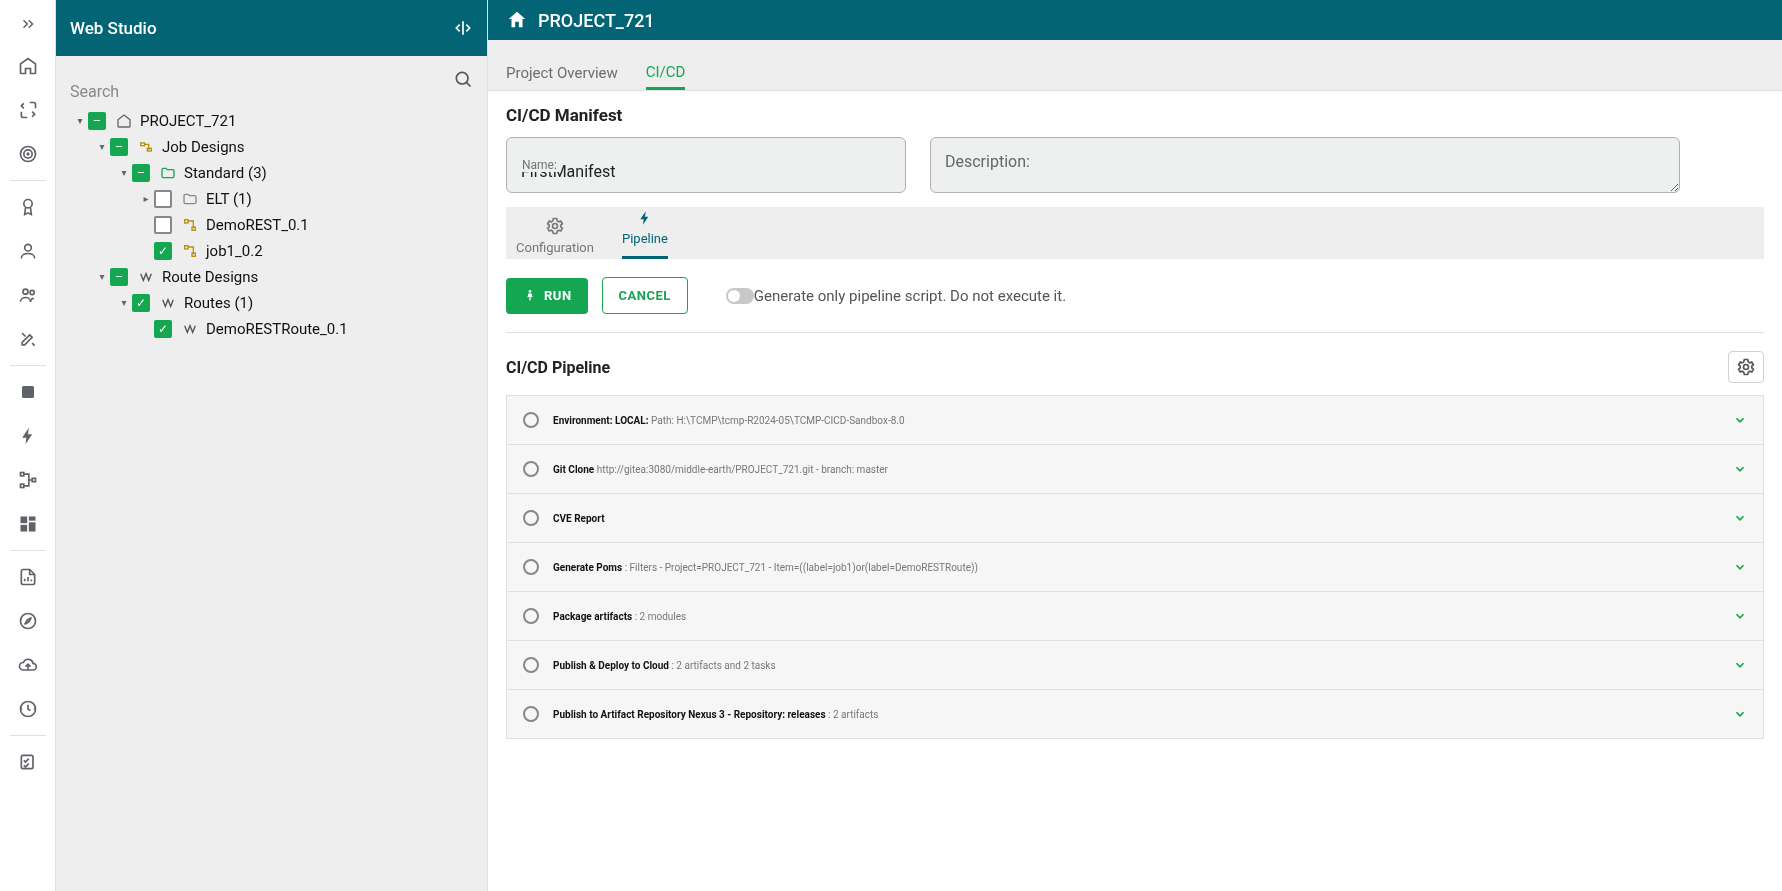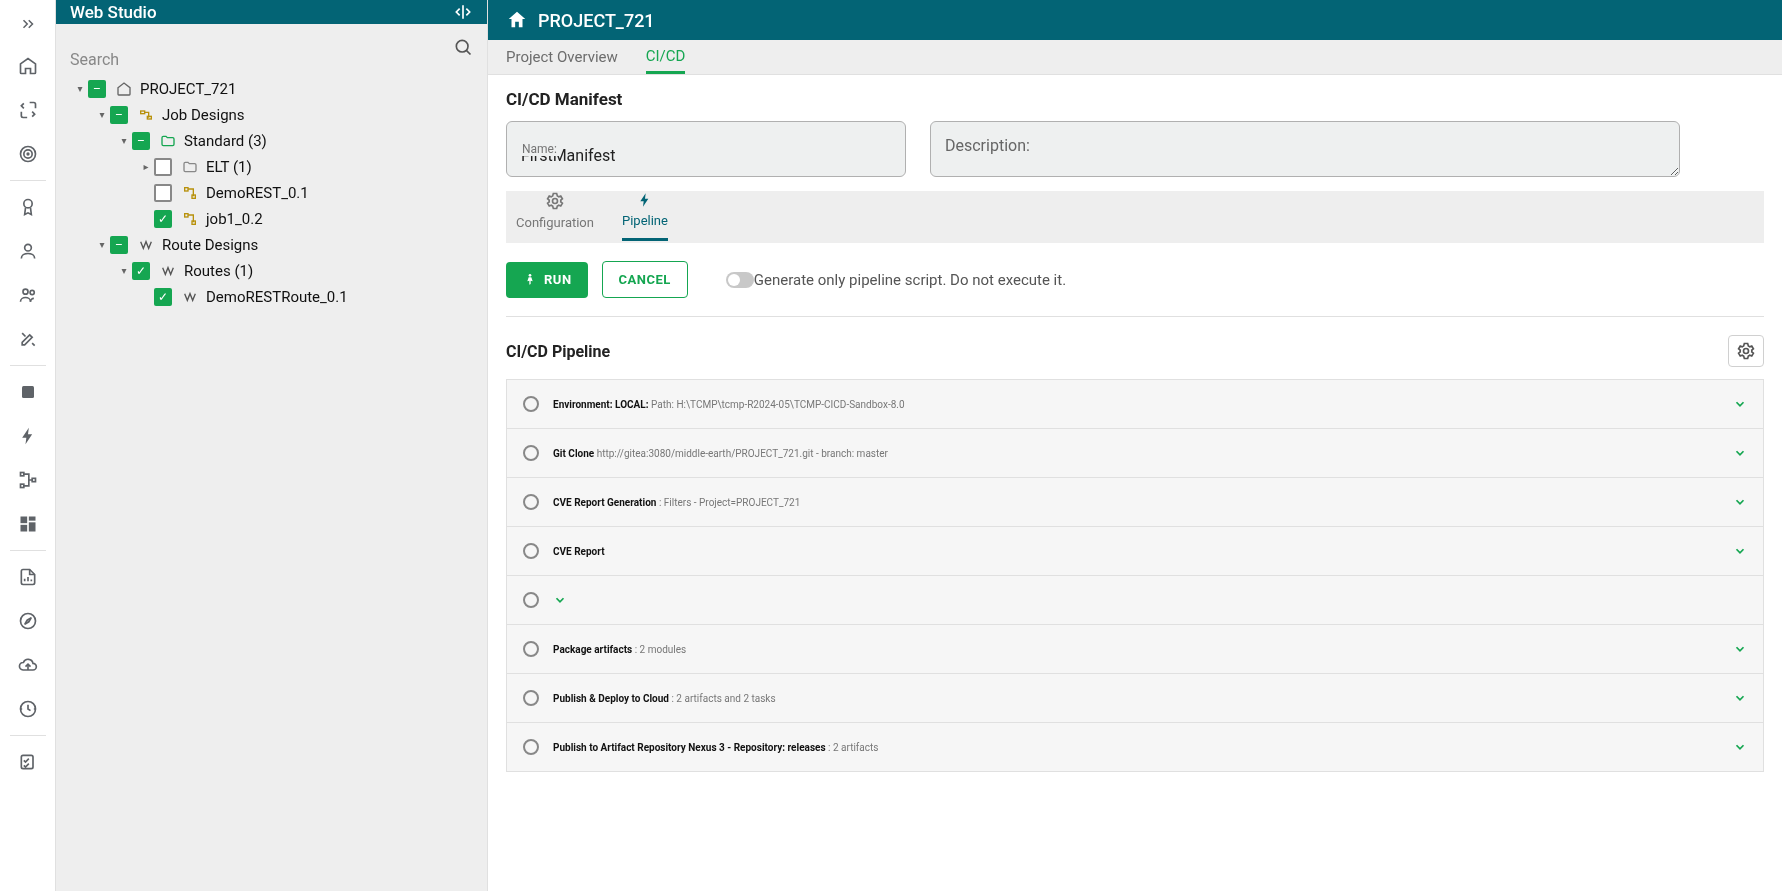--- a/index.html
+++ b/index.html
@@ -6,21 +6,21 @@
 body { width: 1782px; height: 891px; display: flex; background: #fff; overflow: hidden; }
 
 
 .icon-rail { width: 56px; background: #fff; border-right: 1px solid #e0e0e0; display: flex; flex-direction: column; align-items: center; padding-top: 4px; }
 .icon-rail .rail-expand { width: 48px; height: 40px; display: flex; align-items: center; justify-content: center; color: #5f6368; cursor: pointer; }
 .icon-rail .rail-item { width: 48px; height: 40px; display: flex; align-items: center; justify-content: center; color: #5f6368; cursor: pointer; border-radius: 6px; margin: 2px 0; }
 .icon-rail .sep { width: 36px; border-top: 1px solid #e0e0e0; margin: 4px 0; }
 
 
 .sidebar { width: 432px; background: #fff; border-right: 1px solid #e0e0e0; display: flex; flex-direction: column; }
-.sidebar-header { background: #036475; color: #fff; height: 24px; display: flex; align-items: center; justify-content: space-between; padding: 0 14px; }
+.sidebar-header { background: #036475; color: #fff; height: 56px; display: flex; align-items: center; justify-content: space-between; padding: 0 14px; }
 .sidebar-header .title { font-size: 17px; font-weight: 500; }
 .sidebar-header .collapse-icon { cursor: pointer; display: flex; align-items: center; }
 .sidebar-search { display: flex; align-items: center; padding: 0 14px; height: 46px; background: #eee; }
 .sidebar-search input { flex: 1; border: none; background: transparent; font-size: 16px; color: #0c4a6e; outline: none; margin-top: 24px; }
 .sidebar-search input::placeholder { color: #888; }
 .sidebar-search .search-icon { color: #555; font-size: 18px; cursor: pointer; }
 .tree { flex: 1; background: #eeeeee; padding: 6px 4px; font-size: 15px; color: #333; overflow: auto; }
 .tree-row { display: flex; align-items: center; height: 26px; line-height: 26px; white-space: nowrap; cursor: pointer; }
 .tree-row .caret { width: 16px; text-align: center; color: #666; font-size: 10px; }
 .tree-row .check-green { width: 18px; height: 18px; background: #15a651; border-radius: 2px; margin-right: 8px; display: flex; align-items: center; justify-content: center; color: #fff; font-size: 12px; }
@@ -29,35 +29,35 @@
 .tree-row .label { color: #111; }
 .ind0 { padding-left: 12px; }
 .ind1 { padding-left: 34px; }
 .ind2 { padding-left: 56px; }
 .ind3 { padding-left: 78px; }
 
 
 .main { flex: 1; display: flex; flex-direction: column; background: #fff; }
 .main-header { background: #036475; color: #fff; height: 40px; display: flex; align-items: center; padding: 0 18px; gap: 10px; font-size: 18px; font-weight: 500; }
 .main-header .home-icon { display: flex; align-items: center; }
-.tabbar { display: flex; align-items: flex-end; gap: 28px; padding: 0 18px; height: 35px; border-bottom: 1px solid #e0e0e0; background: #eee; }
+.tabbar { display: flex; align-items: flex-end; gap: 28px; padding: 0 18px; height: 51px; border-bottom: 1px solid #e0e0e0; background: #eee; }
 .tabbar .tab { font-size: 15px; color: #6d6d6d; padding-bottom: 8px; cursor: pointer; }
 .tabbar .tab.active { color: #15a651; border-bottom: 3px solid #15a651; padding-bottom: 6px; }
 
 .content { padding: 14px 18px 0px 18px; display: flex; flex-direction: column; }
 .content h2 { font-size: 17px; font-weight: 700; color: #222; margin-bottom: 12px; }
 
 .manifest-meta { display: flex; gap: 24px; margin-bottom: 10px; }
 .meta-field { position: relative; }
 .meta-field .float-label { position: absolute; top: -7px; left: 12px; background: #eef0f0; padding: 0 4px; font-size: 12px; color: #757575; z-index: 2; margin-top: 28px; }
 .meta-field.name-field input { width: 400px; height: 56px; border: 1px solid #b0b0b0; border-radius: 6px; background: #eef0f0; padding: 18px 14px 6px 14px; font-size: 16px; color: #222; outline: none; }
 .meta-field.desc-field textarea { width: 750px; height: 56px; border: 1px solid #b0b0b0; border-radius: 6px; background: #eef0f0; padding: 14px; font-size: 16px; color: #666; outline: none; resize: both; }
 .meta-field.desc-field textarea::placeholder { color: #666; }
 
-.subtabs { display: flex; gap: 28px; align-items: flex-start; background:#eee; padding: 0 10px; height: 52px; }
+.subtabs { display: flex; gap: 28px; align-items: flex-end; background:#eee; padding: 0 10px; height: 52px; }
 .subtab { display: flex; flex-direction: column; align-items: center; gap: 4px; font-size: 13px; color: #777; cursor: pointer; padding-bottom: 4px; }
 .subtab.active { color: #036475; border-bottom: 3px solid #036475; padding-bottom: 10px; }
 .subtab .subtab-icon { font-size: 18px; }
 
 .action-row { display: flex; align-items: center; gap: 14px; padding: 18px 0; border-bottom: 1px solid #e0e0e0; }
 .btn { border-radius: 4px; font-size: 13px; font-weight: 700; letter-spacing: 0.5px; padding: 10px 16px; cursor: pointer; display: inline-flex; align-items: center; gap: 6px; }
 .btn-run { background: #15a651; color: #fff; border: none; }
 .btn-cancel { background: #fff; color: #15a651; border: 1px solid #15a651; }
 .toggle-row { display: flex; align-items: center; margin-left: 24px; }
 .toggle { width: 28px; height: 16px; background: #c8c8c8; border-radius: 8px; position: relative; cursor: pointer; }
@@ -413,38 +413,30 @@
           <span class="bullet"></span>
           <span class="text"><span class="strong">Git Clone </span><span class="muted">http://gitea:3080/middle-earth/PROJECT_721.git - branch: master</span></span>
           <span class="chev">
             <svg width="14" height="14" viewBox="0 0 24 24" fill="none" stroke="#15a651" stroke-width="3">
               <polyline points="6 9 12 15 18 9"></polyline>
             </svg>
           </span>
         </div>
         <div class="step">
           <span class="bullet"></span>
-          <span class="text"><span class="strong">CVE Report Generation </span><span class="muted">: Filters - Project=PROJECT_721</span></span>
-          <span class="chev">
-            <svg width="14" height="14" viewBox="0 0 24 24" fill="none" stroke="#15a651" stroke-width="3">
-              <polyline points="6 9 12 15 18 9"></polyline>
-            </svg>
-          </span>
-        </div>
-        <div class="step">
-          <span class="bullet"></span>
           <span class="text"><span class="strong">CVE Report</span><span class="muted"></span></span>
           <span class="chev">
             <svg width="14" height="14" viewBox="0 0 24 24" fill="none" stroke="#15a651" stroke-width="3">
               <polyline points="6 9 12 15 18 9"></polyline>
             </svg>
           </span>
         </div>
         <div class="step">
           <span class="bullet"></span>
+          <span class="text"><span class="strong">Generate Poms </span><span class="muted">: Filters - Project=PROJECT_721 - Item=((label=job1)or(label=DemoRESTRoute))</span></span>
           <span class="chev">
             <svg width="14" height="14" viewBox="0 0 24 24" fill="none" stroke="#15a651" stroke-width="3">
               <polyline points="6 9 12 15 18 9"></polyline>
             </svg>
           </span>
         </div>
         <div class="step">
           <span class="bullet"></span>
           <span class="text"><span class="strong">Package artifacts </span><span class="muted">: 2 modules</span></span>
           <span class="chev">

